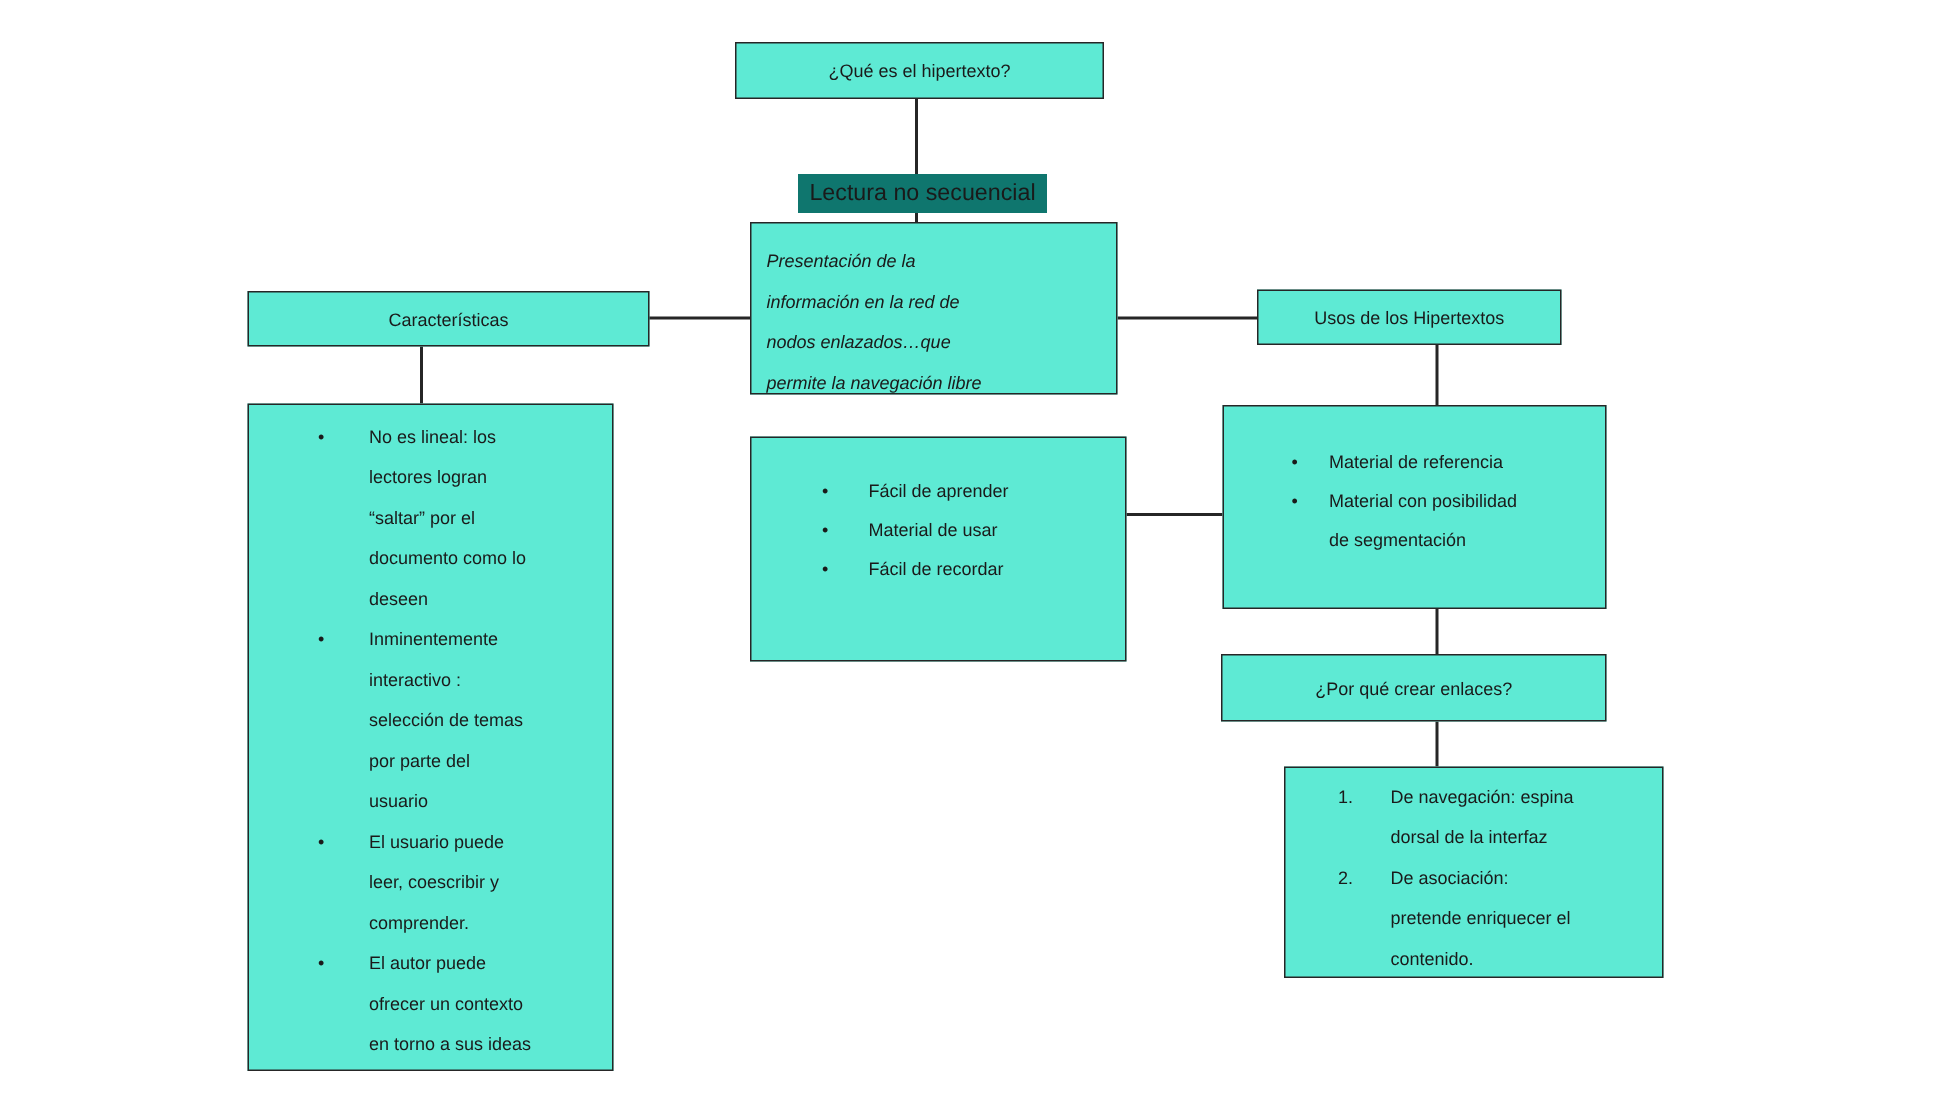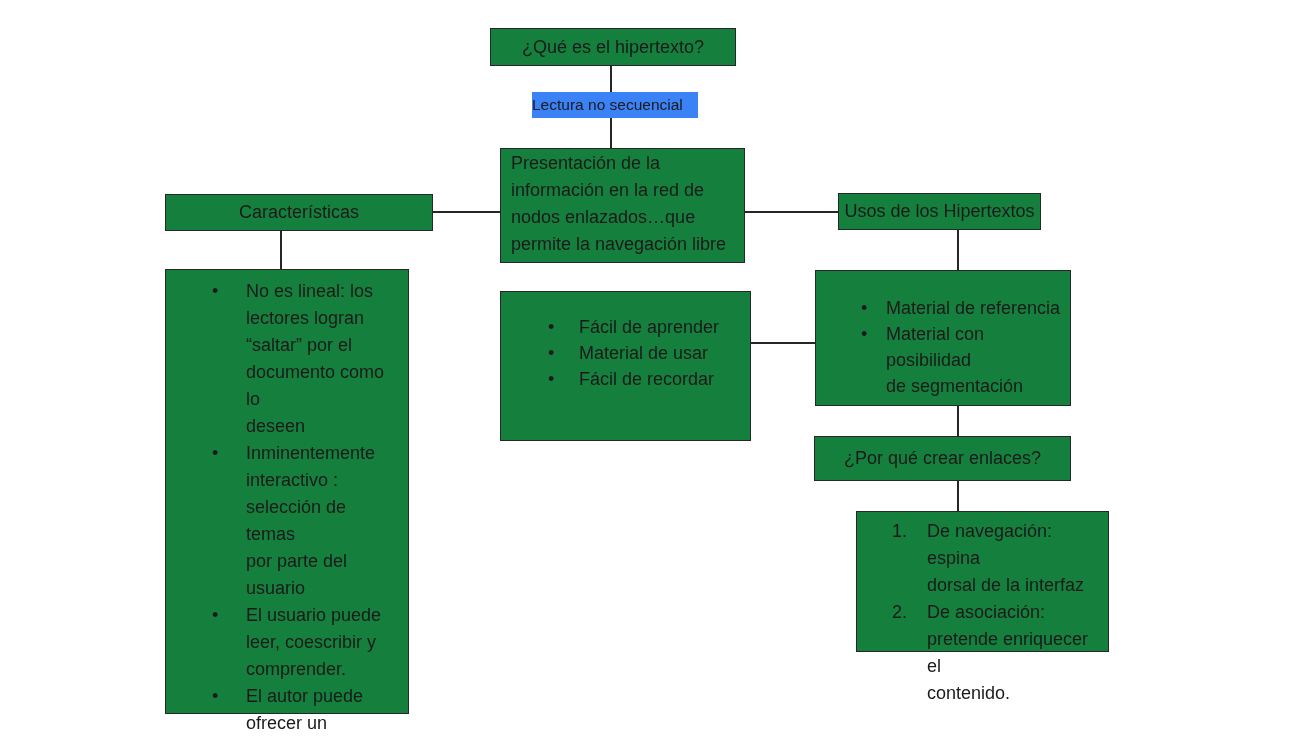--- a/index.html
+++ b/index.html
@@ -13,58 +13,58 @@
     height: 736px;
     background: #ffffff;
     font-family: "Liberation Sans", sans-serif;
     color: #1a1a1a;
     overflow: hidden;
   }
   .box {
     position: absolute;
     box-sizing: border-box;
     border: 1px solid #262626;
-    background: #15803d;
-    font-size: 18px;
+    background: #5eead4;
+    font-size: 12px;
   }
   .box.center {
     display: flex;
     align-items: center;
     justify-content: center;
     text-align: center;
   }
   .line {
     position: absolute;
     background: #262626;
   }
   
   #question-box   { left: 490px; top: 28px;  width: 246px; height: 38px; }
-  #definition-box { left: 500px; top: 148px; width: 245px; height: 115px; padding: 1px 10px; line-height: 27px; white-space: pre-line; }
+  #definition-box { left: 500px; top: 148px; width: 245px; height: 115px; padding: 12px 10px; line-height: 27px; white-space: pre-line; font-style: italic; }
   #caract-box     { left: 165px; top: 194px; width: 268px; height: 37px; }
   #usos-box       { left: 838px; top: 193px; width: 203px; height: 37px; }
   #features-box   { left: 165px; top: 269px; width: 244px; height: 445px; }
   #eficacia-box   { left: 500px; top: 291px; width: 251px; height: 150px; padding: 8px 8px 0 12px; }
   #aplicaciones-box { left: 815px; top: 270px; width: 256px; height: 136px; padding: 10px 8px 0 13px; }
   #porque-box     { left: 814px; top: 436px; width: 257px; height: 45px; }
   #enlaces-box    { left: 818px; top: 511px; width: 253px; height: 141px; margin-left: 38px; }
   
   #conn-root-v      { left: 610px; top: 66px;  width: 1.5px; height: 82px; }
   #conn-caract-h    { left: 409px; top: 211px; width: 91px;  height: 1.5px; }
   #conn-usos-h      { left: 745px; top: 211px; width: 93px;  height: 1.5px; }
   #conn-caract-v    { left: 280px; top: 231px; width: 1.5px; height: 38px; }
   #conn-usos-v      { left: 957px; top: 230px; width: 1.5px; height: 40px; }
   #conn-eficacia-h  { left: 751px; top: 342px; width: 64px;  height: 1.5px; }
   #conn-aplic-v     { left: 957px; top: 406px; width: 1.5px; height: 30px; }
   #conn-porque-v    { left: 957px; top: 481px; width: 1.5px; height: 30px; }
   
   #edge-label {
     position: absolute;
-    left: 532px; top: 92px; width: 166px; height: 26px;
-    background: #3b82f6;
-    text-align: left;
+    left: 532px; top: 116px; width: 166px; height: 26px;
+    background: #0f766e;
+    text-align: center;
     line-height: 26px;
     font-size: 15.5px;
   }
   
   .features-list {
     margin: 0;
     padding: 8px 12px 0 44px;
     list-style: none;
   }
   .features-list li {

